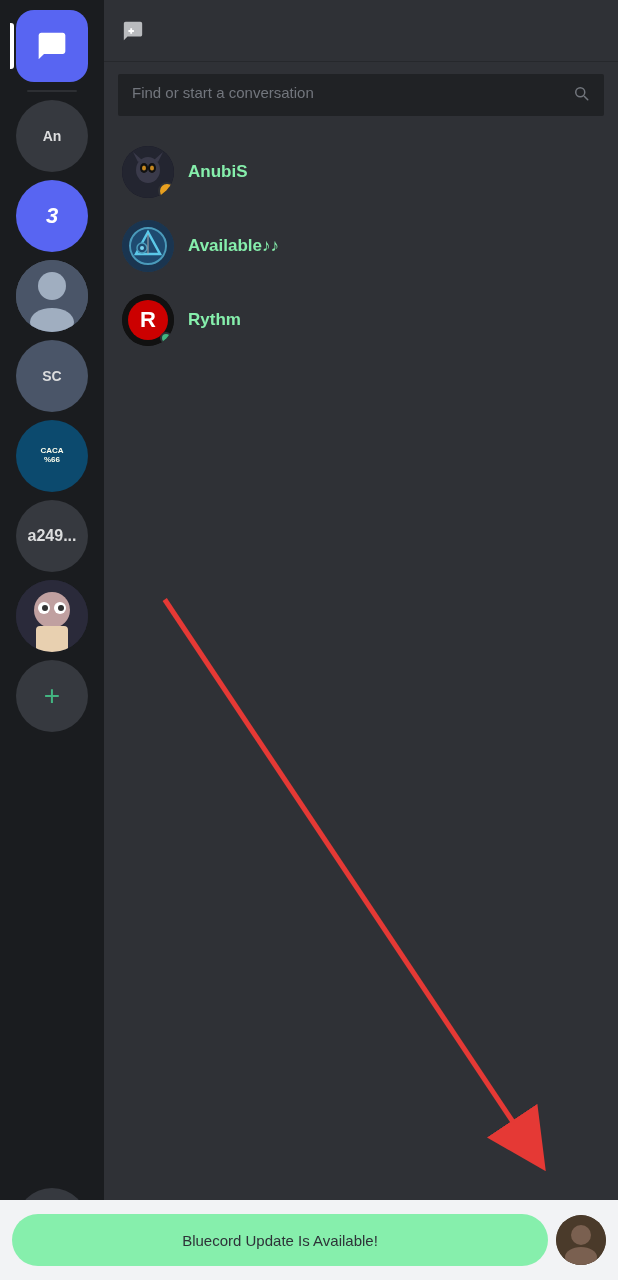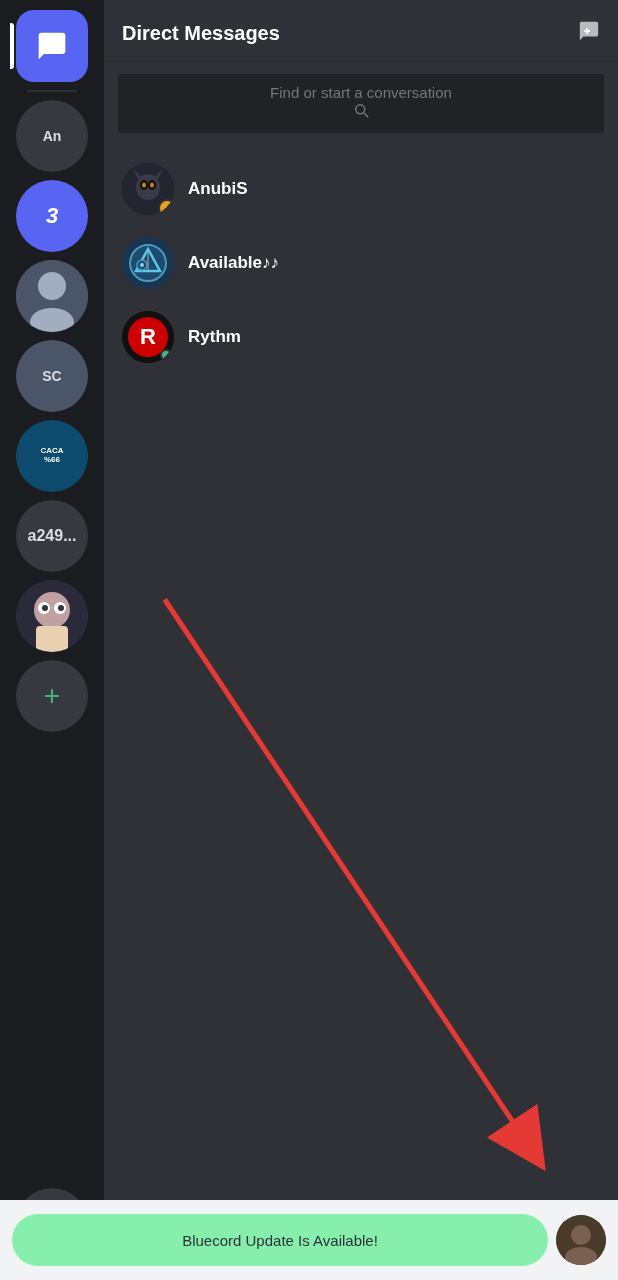--- a/index.html
+++ b/index.html
@@ -122,24 +122,23 @@
       font-size: 20px;
       cursor: pointer;
     }
 
     .search-bar {
       margin: 12px 14px;
       background: #202225;
       border-radius: 2px;
       padding: 10px 14px;
       display: flex;
-      align-items: center;
+      align-items: flex-start;
       justify-content: space-between;
       cursor: text;
-      flex-direction: column;
     }
 
     .search-placeholder {
       color: #72767d;
       font-size: 15px;
     }
 
     .search-icon {
       color: #72767d;
       font-size: 16px;
@@ -185,21 +184,21 @@
       width: 12px;
       height: 12px;
       background: #43b581;
       border-radius: 50%;
       border: 2px solid #2f3136;
     }
 
     .dm-name {
       font-size: 17px;
       font-weight: 600;
-      color: #ffffff;
+      color: #86efac;
     }
 
     
     .annotation-overlay {
       position: absolute;
       top: 0;
       left: 0;
       width: 100%;
       height: 100%;
       pointer-events: none;
@@ -376,21 +375,20 @@
       <svg width="28" height="28" viewBox="0 0 24 24" fill="#5865f2">
         <path d="M20.317 4.37a19.791 19.791 0 0 0-4.885-1.515.074.074 0 0 0-.079.037c-.21.375-.444.864-.608 1.25a18.27 18.27 0 0 0-5.487 0 12.64 12.64 0 0 0-.617-1.25.077.077 0 0 0-.079-.037A19.736 19.736 0 0 0 3.677 4.37a.07.07 0 0 0-.032.027C.533 9.046-.32 13.58.099 18.057a.082.082 0 0 0 .031.057 19.9 19.9 0 0 0 5.993 3.03.078.078 0 0 0 .084-.028 14.09 14.09 0 0 0 1.226-1.994.076.076 0 0 0-.041-.106 13.107 13.107 0 0 1-1.872-.892.077.077 0 0 1-.008-.128 10.2 10.2 0 0 0 .372-.292.074.074 0 0 1 .077-.01c3.928 1.793 8.18 1.793 12.062 0a.074.074 0 0 1 .078.01c.12.098.246.198.373.292a.077.077 0 0 1-.006.127 12.299 12.299 0 0 1-1.873.892.077.077 0 0 0-.041.107c.36.698.772 1.362 1.225 1.993a.076.076 0 0 0 .084.028 19.839 19.839 0 0 0 6.002-3.03.077.077 0 0 0 .032-.054c.5-5.177-.838-9.674-3.549-13.66a.061.061 0 0 0-.031-.03z"></path>
       </svg>
     </div>
 
   </div>
 
   <div class="dm-panel">
 
     <div class="dm-header">
-      <span class="dm-header-title">Direct Messages</span>
       <div class="dm-header-icon">
         <svg width="22" height="22" viewBox="0 0 24 24" fill="#b9bbbe">
           <path d="M20 2H4c-1.1 0-2 .9-2 2v18l4-4h14c1.1 0 2-.9 2-2V4c0-1.1-.9-2-2-2z"></path>
           <path d="M13 11h-2V9h-2v2H7v2h2v2h2v-2h2v-2z" fill="white"></path>
         </svg>
       </div>
     </div>
 
     <div class="search-bar">
       <span class="search-placeholder">Find or start a conversation</span>

